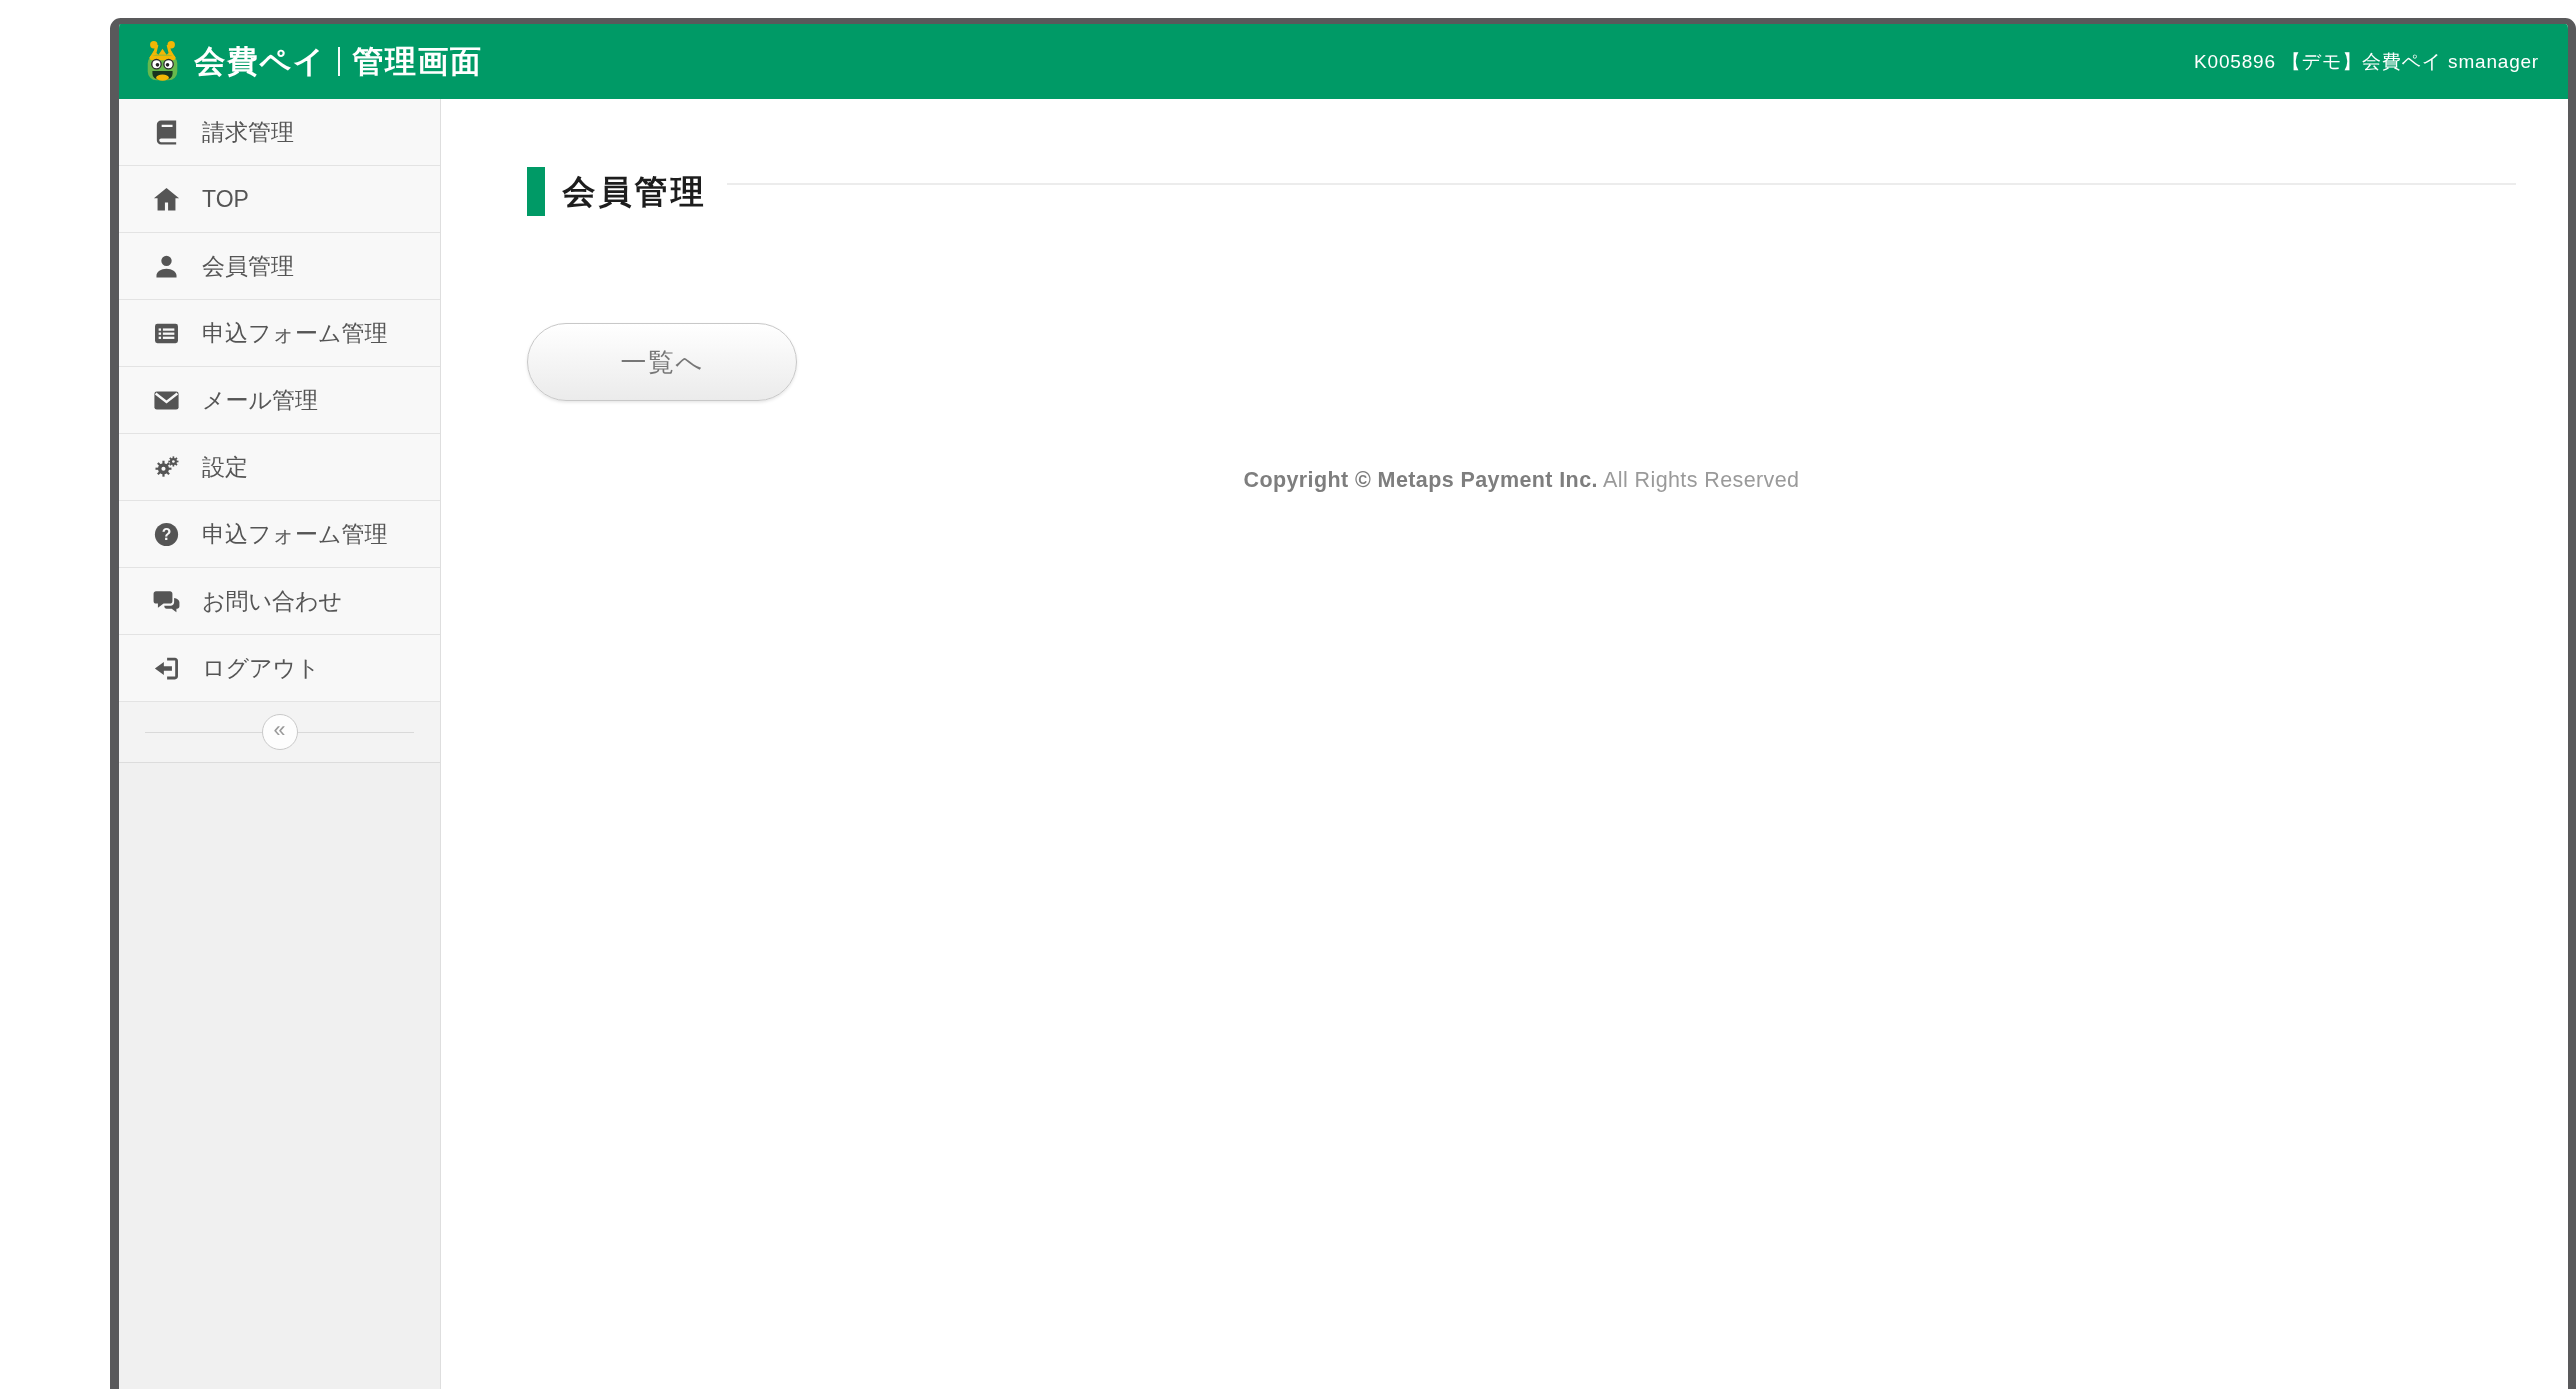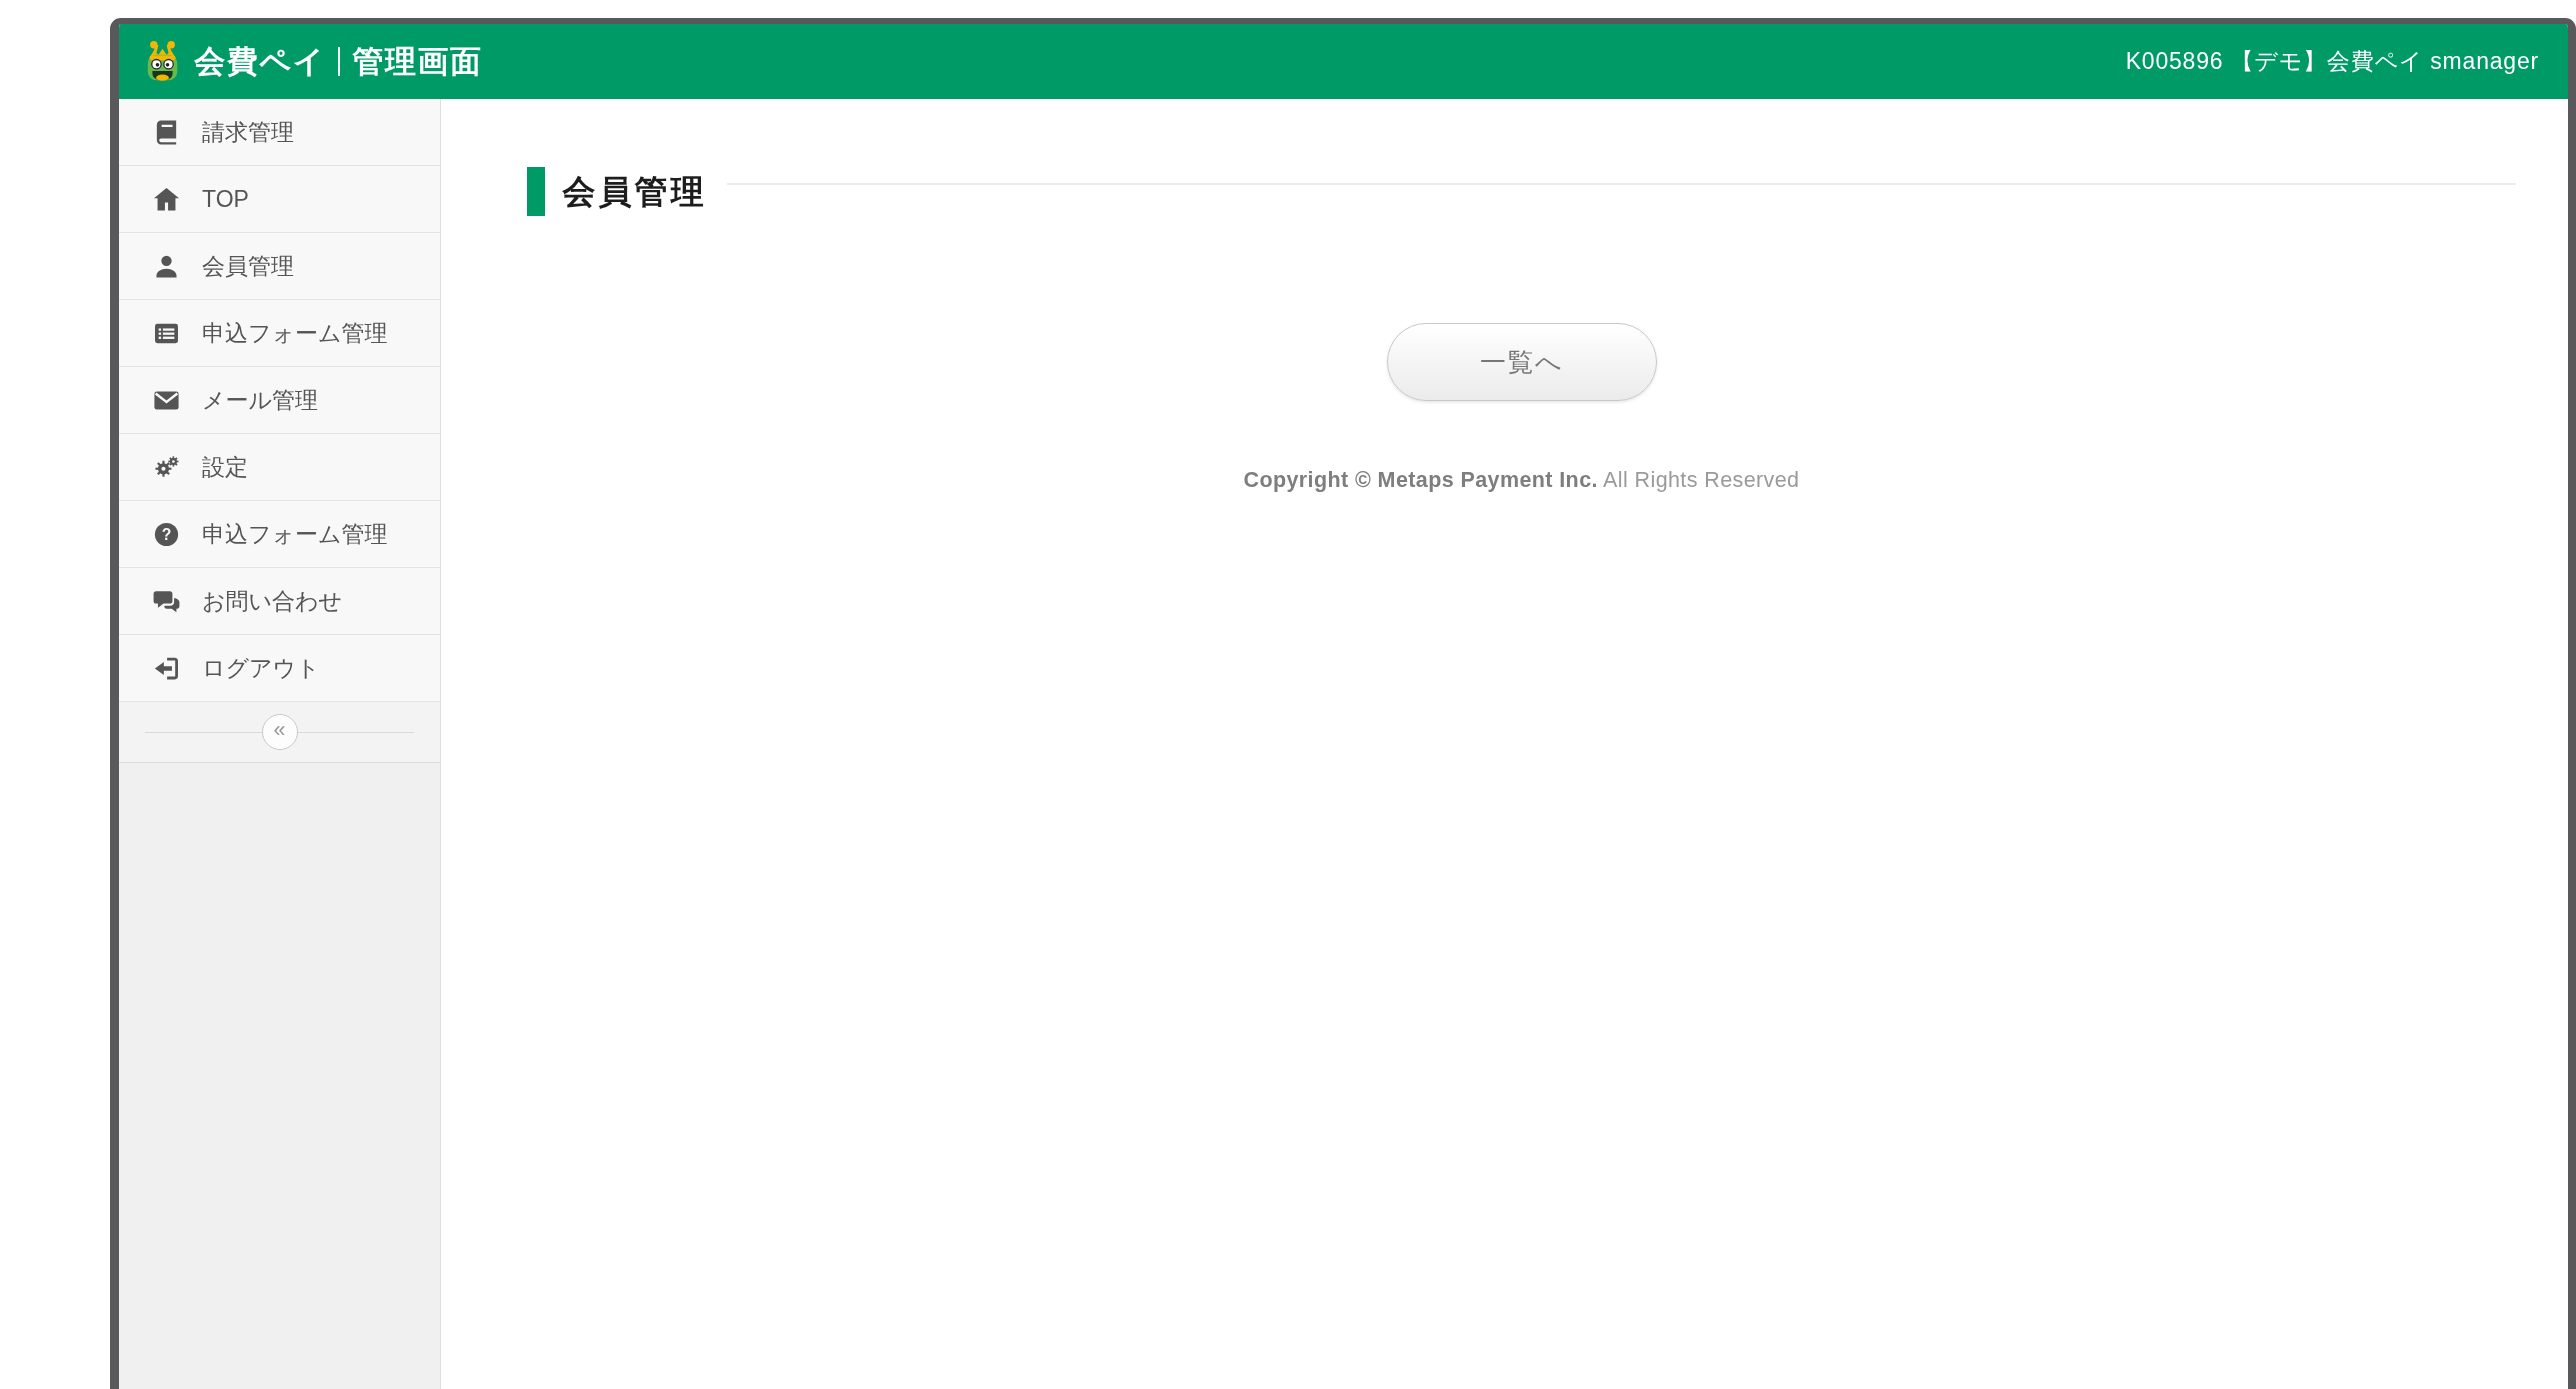--- a/index.html
+++ b/index.html
@@ -35,21 +35,21 @@
   .mascot{width:43px;height:43px;display:flex;margin-right:10.7px;}
   .mascot svg{width:100%;height:100%;}
   .brand-text{
     color:#ffffff;font-size:31px;font-weight:bold;letter-spacing:1.5px;line-height:1;
   }
   .brand-sep{
     width:2.3px;height:29px;background:rgba(255,255,255,.95);
     margin:0 12.3px;display:inline-block;
   }
   .account{
-    margin-left:auto;color:#ffffff;font-size:23px;letter-spacing:0.8px;white-space:pre;
+    margin-left:auto;color:#ffffff;font-size:19px;letter-spacing:0.8px;white-space:pre;
   }
   
   .body-row{flex:1;display:flex;min-height:0;}
   .sidebar{
     flex:0 0 322px;width:322px;background:var(--sidebar-lower-bg);
     border-right:0.8px solid #dedede;display:flex;flex-direction:column;
   }
   .menu{list-style:none;margin:0;padding:0;background:var(--sidebar-bg);}
   .menu-item{
     height:67px;display:flex;align-items:center;gap:20px;
@@ -83,21 +83,21 @@
   .page-title{
     margin:0;font-size:33px;font-weight:bold;color:#1d1d1d;letter-spacing:3.1px;line-height:1;
   }
   .title-line{flex:1;height:1.5px;background:#ececec;margin-left:20px;margin-bottom:15.3px;}
   .message-box{
     margin-top:53px;flex:0 0 123px;height:123px;
     background:var(--message-bg);border:0.8px solid #dff0e6;border-radius:6.1px;
     display:flex;align-items:center;padding:0 26px;
   }
   .message-text{color:var(--message-text);font-size:24px;letter-spacing:0.8px;}
-  .button-row{margin-top:107px;display:flex;justify-content:center;}
+  .button-row{margin-top:107px;display:flex;justify-content:flex-start;}
   .pill-button{
     width:270px;height:78px;border-radius:40px;
     border:1.5px solid #c8c8c8;background:linear-gradient(#ffffff,#ebebeb);
     color:#777777;font-size:26px;letter-spacing:1.5px;font-family:inherit;
     display:flex;align-items:center;justify-content:center;cursor:pointer;
     box-shadow:0 1.5px 3.1px rgba(0,0,0,.10);
   }
   .footer{margin-top:67px;text-align:center;font-size:21.5px;color:#9a9a9a;letter-spacing:0.4px;}
   .copyright-bold{font-weight:bold;color:#7e7e7e;}
 </style>

